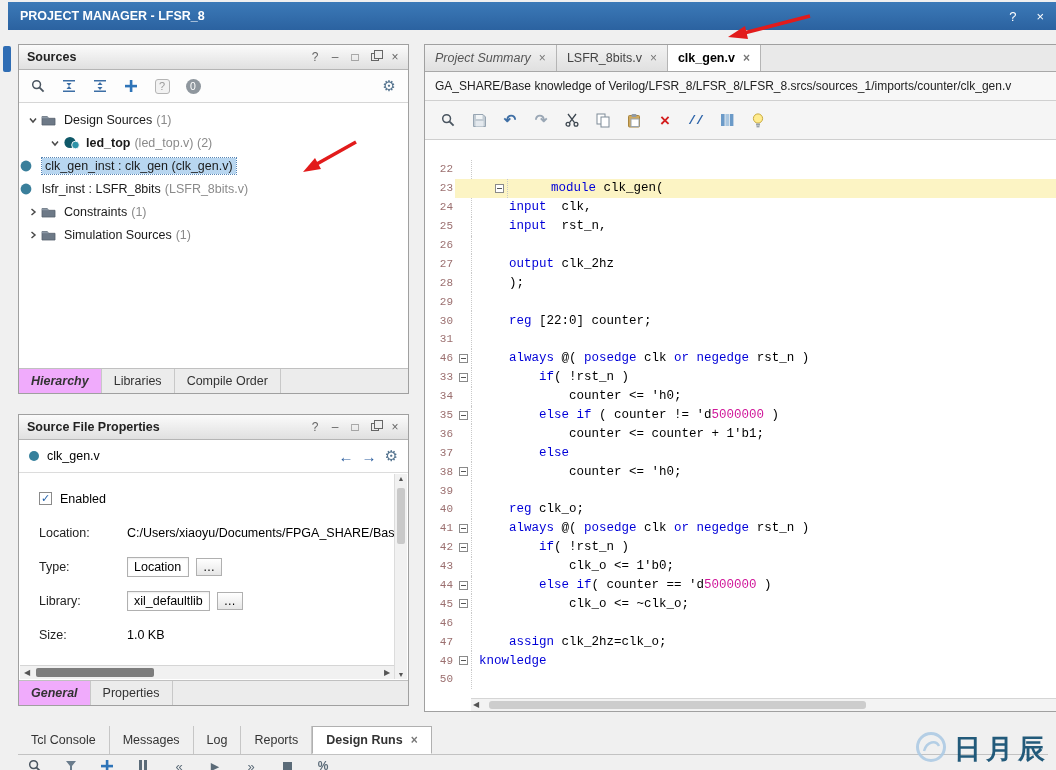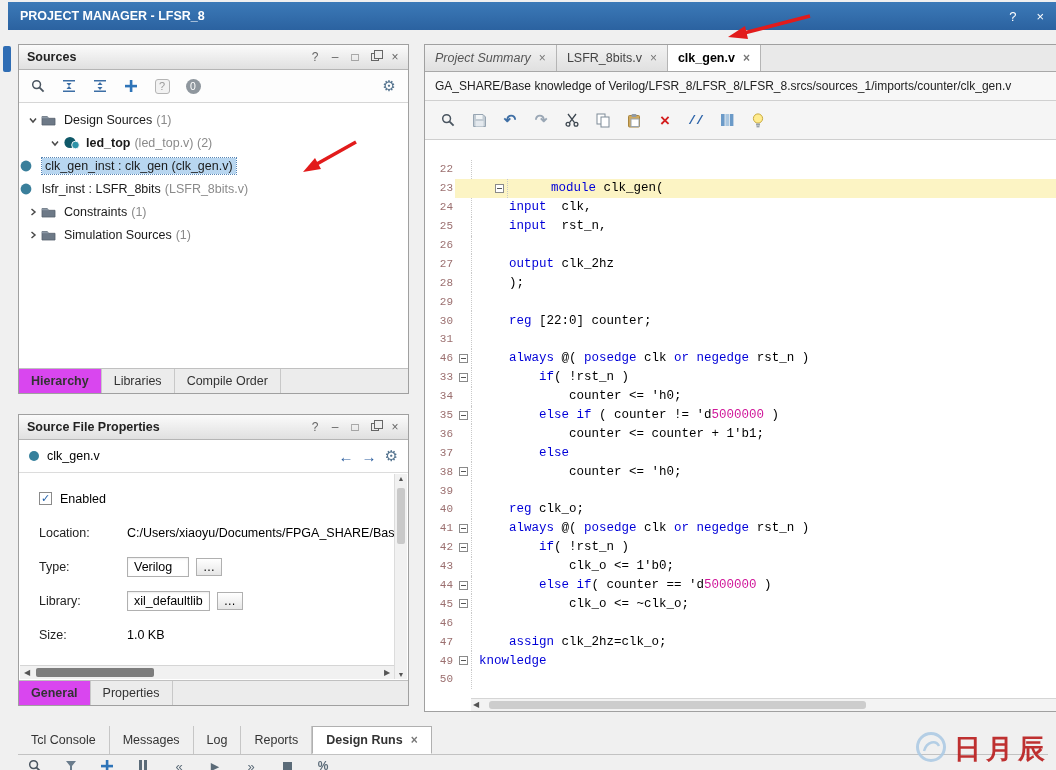--- a/index.html
+++ b/index.html
@@ -45,21 +45,21 @@
   .ind0 { padding-left:8px; } .ind1 { padding-left:30px; } .ind2 { }
   .chev { width:14px; display:inline-flex; }
   .ticon { width:19px; display:inline-flex; margin-right:4px; }
   .tlabel.b { font-weight:bold; }
   .tlabel.sel { background:#b8d6f0; outline:1px dotted #5a87b5; padding:1px 3px; }
   .tsuffix { color:#8a8a8a; margin-left:4px; }
 
   .ptabs { position:absolute; left:0; right:0; bottom:0; height:25px; background:#ececec;
     border-top:1px solid #c0c0c0; display:flex; align-items:stretch; font-size:12.5px; }
   .ptab { padding:0 12px; display:flex; align-items:center; border-right:1px solid #c8c8c8; color:#333; }
-  .ptab.active { background:#d946ef; font-weight:bold; }
+  .ptab.active { background:#f0abfc; font-weight:bold;font-style:italic; }
 
   
   .sfp-panel { left:18px; top:414px; width:391px; height:292px; }
   .sfp-file { height:33px; display:flex; align-items:center; gap:8px; padding:0 10px; border-bottom:1px solid #dcdcdc; font-size:12.5px; }
   .dot { width:10px; height:10px; border-radius:50%; background:#35809c; display:inline-block; }
   .sfp-content { position:absolute; left:1px; right:14px; top:59px; bottom:40px; overflow:hidden; padding:14px 0 0 19px; }
   .pf-row { display:flex; align-items:center; height:21px; margin-bottom:13px; font-size:12.5px; }
   .pf-check { width:13px; height:13px; border:1px solid #8a8a8a; background:#fff; display:inline-flex;
     align-items:center; justify-content:center; color:#1f5fa8; font-size:11px; margin-right:8px; }
   .pf-label { width:88px; color:#222; flex:none; }
@@ -119,21 +119,21 @@
   
   .btabs-row { position:absolute; left:18px; right:8px; top:726px; height:29px;
     border-bottom:1px solid #c2c2c2; display:flex; align-items:stretch; font-size:12.5px; color:#333; }
   .btab { display:flex; align-items:center; gap:8px; padding:0 13px; border-right:1px solid #c6c6c6; }
   .btab.active { background:#fff; border:1px solid #b0b0b0; border-bottom:1px solid #fff; font-weight:bold; }
   .btool { position:absolute; left:26px; top:757px; width:420px; height:13px; overflow:hidden;
     display:flex; gap:18px; align-items:flex-start; color:#5b6b78; font-size:13px; }
 
   
   .watermark { position:absolute; right:6px; bottom:2px; display:flex; align-items:center; gap:6px; z-index:40; opacity:.9; }
-  .wm-text { font-size:27px; font-weight:bold; letter-spacing:5px; color:#b91c1c;
+  .wm-text { font-size:27px; font-weight:bold; letter-spacing:5px; color:#0c4a6e;
     font-family:"DejaVu Sans", sans-serif; }
 
   
   .arrows { position:absolute; inset:0; pointer-events:none; z-index:60; }
 </style>
 </head>
 <body>
 
 <div class="app">
 
@@ -324,21 +324,21 @@
         <span class="pf-check">✓</span>
         <span>Enabled</span>
       </div>
       <div>
           <div class="pf-row">
             <span class="pf-label">Location:</span>
             <span class="pf-val">C:/Users/xiaoyu/Documents/FPGA_SHARE/Bas</span>
           </div>
           <div class="pf-row">
             <span class="pf-label">Type:</span>
-            <span class="pf-input">Verilog</span>
+            <span class="pf-input">Location</span>
             <span class="pf-ell">…</span>
           </div>
           <div class="pf-row">
             <span class="pf-label">Library:</span>
             <span class="pf-input">xil_defaultlib</span>
             <span class="pf-ell">…</span>
           </div>
           <div class="pf-row">
             <span class="pf-label">Size:</span>
             <span class="pf-val">1.0 KB</span>

